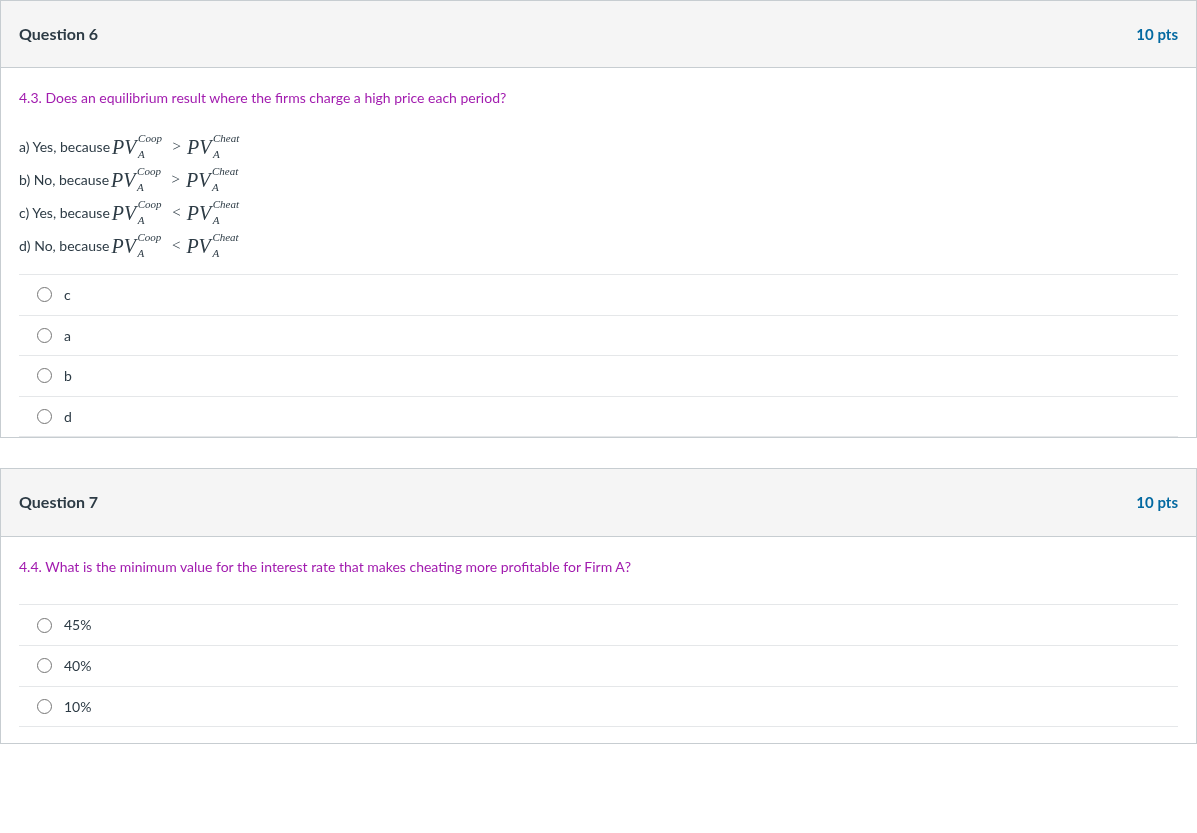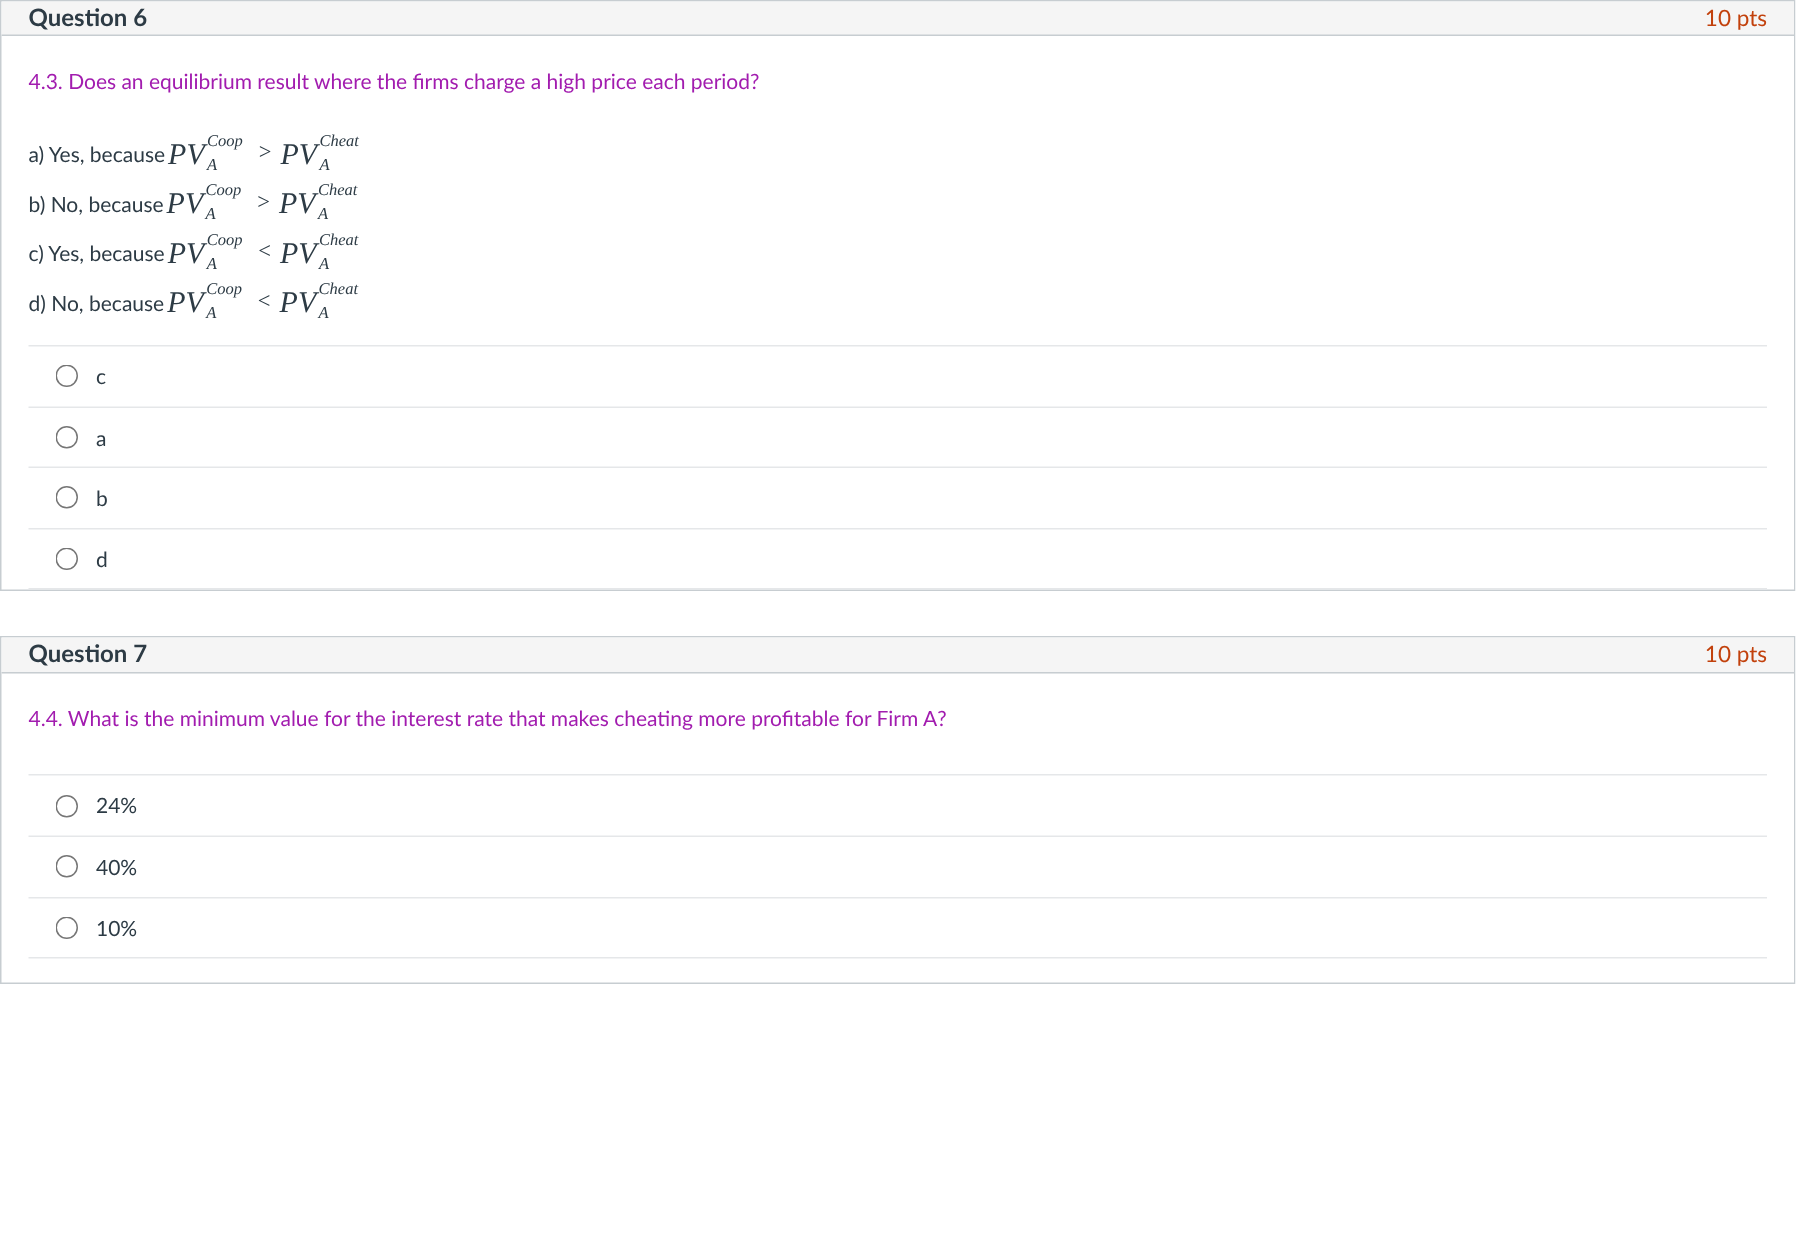--- a/index.html
+++ b/index.html
@@ -13,33 +13,33 @@
   }
   .question-card {
     border: 1px solid #c7cdd1;
     margin: 0 0 30px 0;
     background: #fff;
   }
   .question-header {
     display: flex;
     justify-content: space-between;
     align-items: center;
-    padding: 0 18px;
+    padding: 22px 18px;
     border-bottom: 1px solid #c7cdd1;
     background: #f5f5f5;
   }
   .question-title {
     font-weight: 700;
     font-size: 16px;
     color: #2d3b45;
   }
   .question-points {
-    font-weight: 400;
+    font-weight: 700;
     font-size: 15px;
-    color: #c2410c;
+    color: #0369a1;
   }
   .question-body {
     padding: 20px 18px 0 18px;
   }
   .question-text {
     font-size: 14px;
     color: #a21caf;
     margin-bottom: 28px;
   }
   .formula-line {
@@ -205,21 +205,21 @@
   <div class="question-header">
     <span class="question-title">Question 7</span>
     <span class="question-points">10 pts</span>
   </div>
   <div class="question-body q7-body">
     <p class="question-text">4.4. What is the minimum value for the interest rate that makes cheating more profitable for Firm A?</p>
 
     <div class="answers">
       <div class="answer-row">
         <input type="radio" name="q7" style="">
-        <label>24%</label>
+        <label>45%</label>
       </div>
       <div class="answer-row">
         <input type="radio" name="q7" style="">
         <label>40%</label>
       </div>
       <div class="answer-row">
         <input type="radio" name="q7" style="">
         <label>10%</label>
       </div>
     </div>

